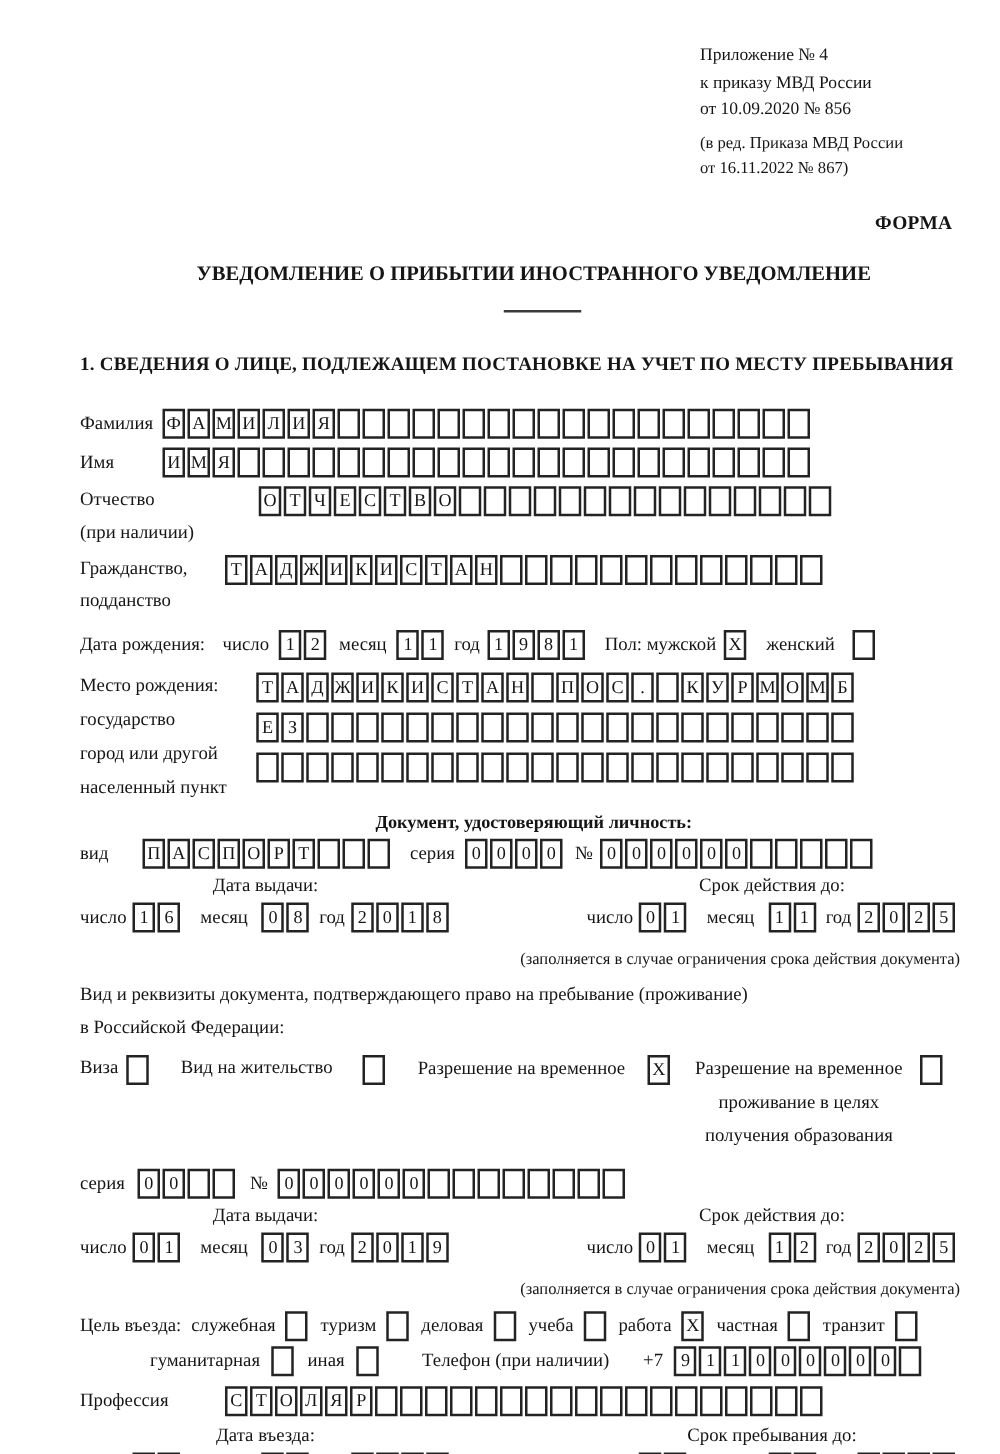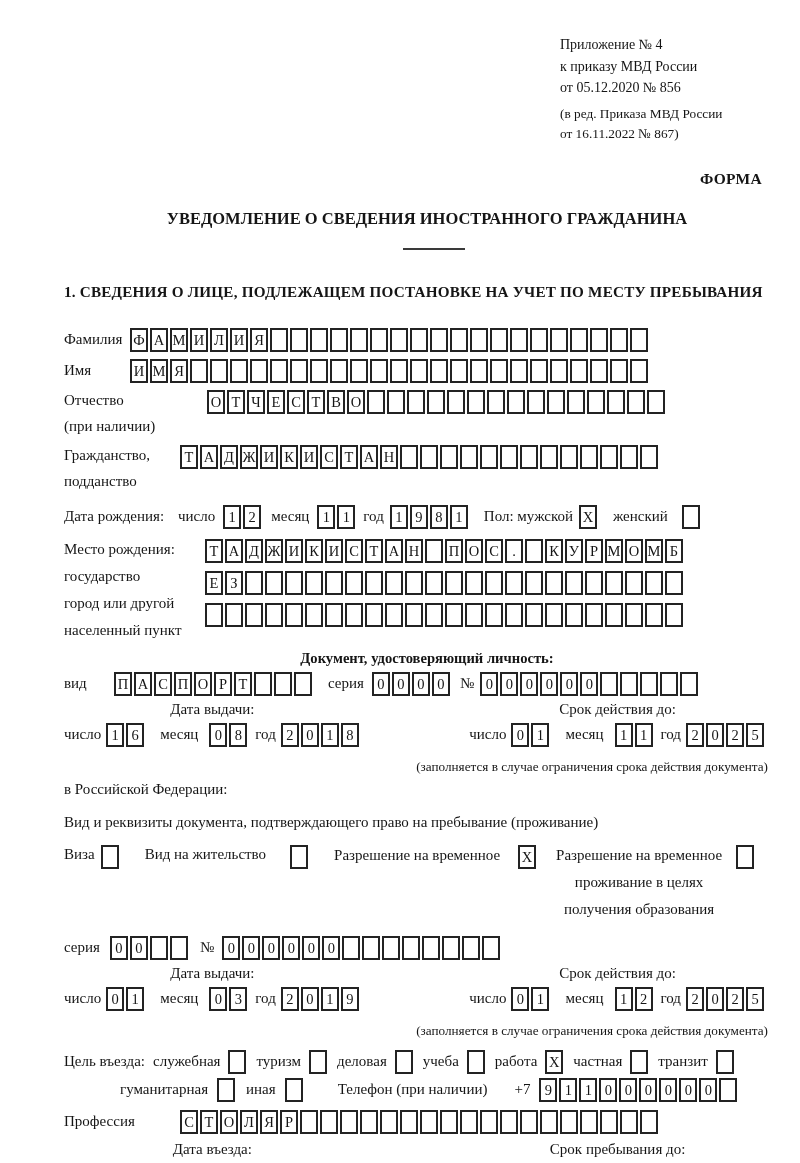--- a/index.html
+++ b/index.html
@@ -48,31 +48,31 @@
   .ml14{margin-left:14px;} .ml18{margin-left:18px;} .ml24{margin-left:24px;}
 </style>
 </head>
 <body>
 
 <div class="page">
 
   <div class="refblock">
     <div>Приложение № 4</div>
     <div>к приказу МВД России</div>
-    <div>от 05.12.2020 № 856</div>
+    <div>от 10.09.2020 № 856</div>
     <div class="edblock">
       <div>(в ред. Приказа МВД России</div>
       <div>от 16.11.2022 № 867)</div>
     </div>
   </div>
 
   <div class="forma">ФОРМА</div>
 
   <div class="title">
-    <div>УВЕДОМЛЕНИЕ О СВЕДЕНИЯ ИНОСТРАННОГО ГРАЖДАНИНА</div>
+    <div>УВЕДОМЛЕНИЕ О ПРИБЫТИИ ИНОСТРАННОГО УВЕДОМЛЕНИЕ</div>
     <div>
       <span class="blankline"></span>
     </div>
   </div>
 
   <div class="sect">1. СВЕДЕНИЯ О ЛИЦЕ, ПОДЛЕЖАЩЕМ ПОСТАНОВКЕ НА УЧЕТ ПО МЕСТУ ПРЕБЫВАНИЯ</div>
 
   <div class="row" style="margin-top:24px;">
     <span class="lbl" style="width:66px;">Фамилия</span>
     <span class="cells"><span class="cell">Ф</span><span class="cell">А</span><span class="cell">М</span><span class="cell">И</span><span class="cell">Л</span><span class="cell">И</span><span class="cell">Я</span><span class="cell"></span><span class="cell"></span><span class="cell"></span><span class="cell"></span><span class="cell"></span><span class="cell"></span><span class="cell"></span><span class="cell"></span><span class="cell"></span><span class="cell"></span><span class="cell"></span><span class="cell"></span><span class="cell"></span><span class="cell"></span><span class="cell"></span><span class="cell"></span><span class="cell"></span><span class="cell"></span><span class="cell"></span></span>
@@ -157,22 +157,22 @@
         <span class="cells"><span class="cell">0</span><span class="cell">1</span></span>
         <span class="lbl ml14">месяц</span>
         <span class="cells ml6"><span class="cell">1</span><span class="cell">1</span></span>
         <span class="lbl ml6">год</span>
         <span class="cells"><span class="cell">2</span><span class="cell">0</span><span class="cell">2</span><span class="cell">5</span></span>
       </div>
     </div>
   </div>
   <div class="fineprint">(заполняется в случае ограничения срока действия документа)</div>
 
+  <div class="para">Вид и реквизиты документа, подтверждающего право на пребывание (проживание)</div>
   <div class="para" style="margin-top:2px;">в Российской Федерации:</div>
-  <div class="para">Вид и реквизиты документа, подтверждающего право на пребывание (проживание)</div>
 
   <div class="row" style="align-items:flex-start; margin-top:8px;">
     <span class="lbl" style="margin-top:4px;">Виза</span>
     <span class="cells ml6"><span class="cell"></span></span>
     <span class="lbl ml24" style="margin-top:4px;">Вид на жительство</span>
     <span class="cells ml24"><span class="cell"></span></span>
     <div class="ctrlabel ml24">
       <div>Разрешение на временное</div>
     </div>
     <span class="cells ml18"><span class="cell">X</span></span>

